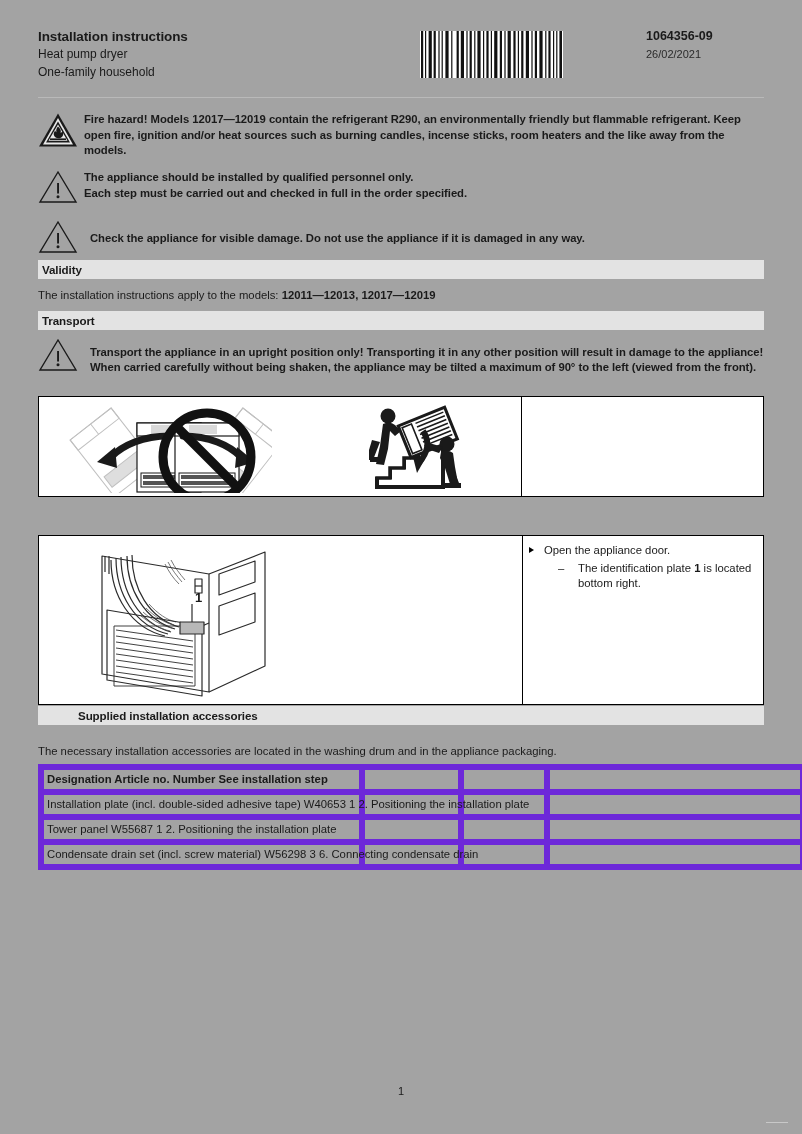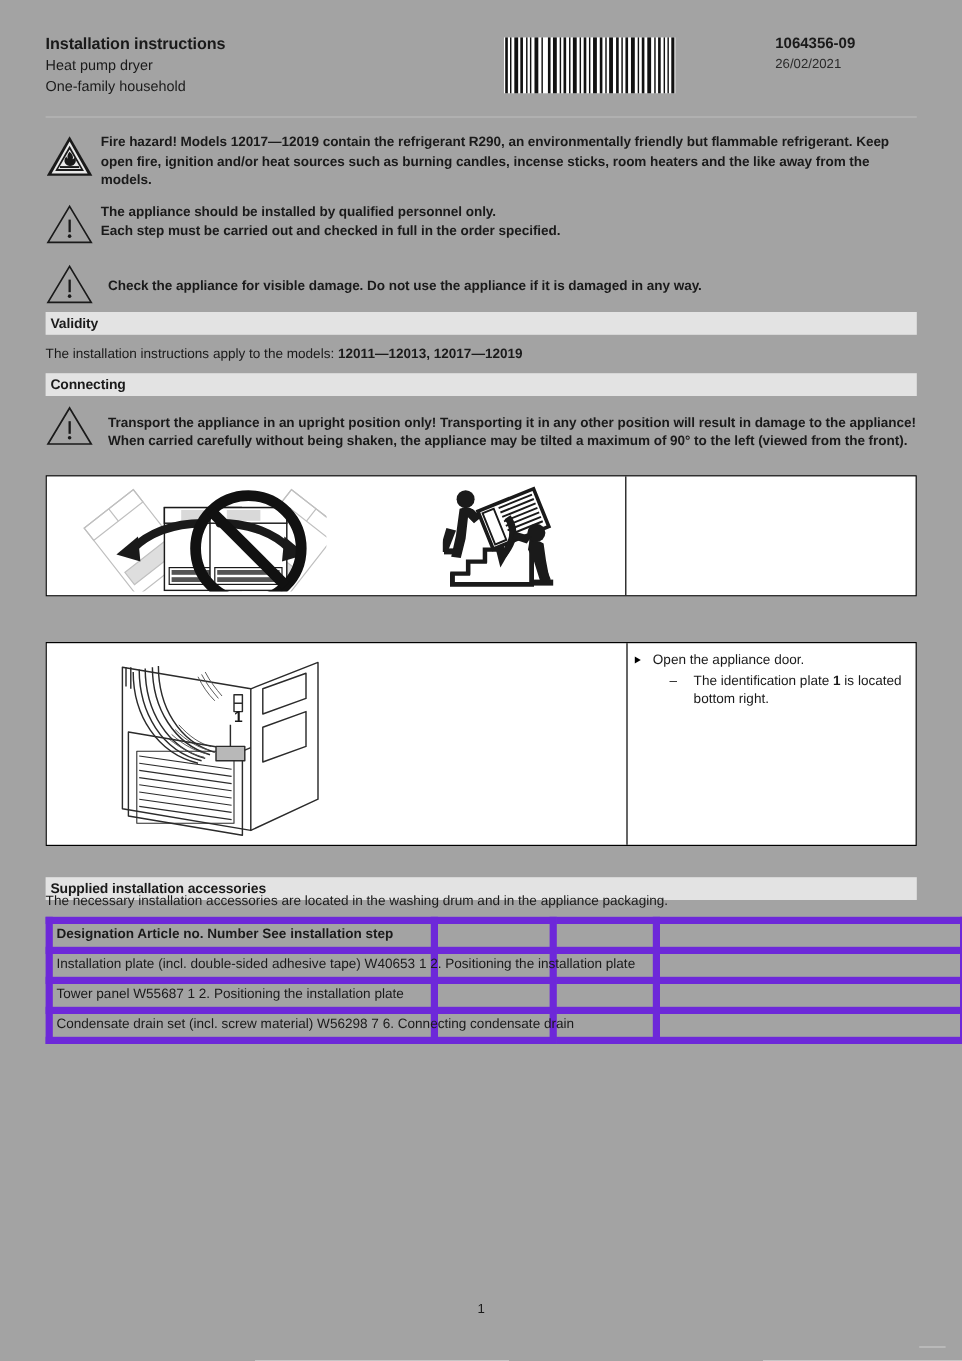--- a/index.html
+++ b/index.html
@@ -298,21 +298,21 @@
   </div>
 
   <div class="sec-bar" style="top:260px;">
     <span>Validity</span>
   </div>
   <div class="body-line" style="top:288px;">
     <span>The installation instructions apply to the models: </span><b>12011—12013, 12017—12019</b>
   </div>
 
   <div class="sec-bar" style="top:311px;">
-    <span>Connecting</span>
+    <span>Transport</span>
   </div>
 
   <div class="warn" style="left:38px; top:338px; width:726px;align-items:flex-end;">
     <div class="warn-icon">
       <svg width="40" height="34" viewBox="0 0 40 34">
         <polygon points="20,2 38,32 2,32" fill="none" stroke="#1a1a1a" stroke-width="1.4"></polygon>
         <rect x="19.1" y="13" width="1.9" height="10.5" fill="#1a1a1a"></rect>
         <circle cx="20" cy="26.8" r="1.5" fill="#1a1a1a"></circle>
       </svg>
     </div>
@@ -471,21 +471,21 @@
         <span class="tri"></span>
         <span>Open the appliance door.</span>
       </div>
       <div class="step-l2">
         <span class="dash">–</span>
         <span>The identification plate </span><b>1</b><span> is located bottom right.</span>
       </div>
     </div>
   </div>
 
-  <div class="sec-bar" style="top:731px;">
+  <div class="sec-bar" style="top:706px;padding-left:36px;">
     <span>Supplied installation accessories</span>
   </div>
   <div class="body-line" style="top:744px;">The necessary installation accessories are located in the washing drum and in the appliance packaging.</div>
 
   <table class="acc-table" style="top:764px;">
     <tbody>
         <tr class="hdr">
       <td class="c1">Designation Article no. Number See installation step</td>
       <td class="c2"></td>
       <td class="c3"></td>
@@ -497,21 +497,21 @@
       <td class="c3"></td>
       <td class="c4"></td>
     </tr>
     <tr>
       <td class="c1">Tower panel W55687 1 2. Positioning the installation plate</td>
       <td class="c2"></td>
       <td class="c3"></td>
       <td class="c4"></td>
     </tr>
     <tr>
-      <td class="c1">Condensate drain set (incl. screw material) W56298 7 6. Connecting condensate drain</td>
+      <td class="c1">Condensate drain set (incl. screw material) W56298 3 6. Connecting condensate drain</td>
       <td class="c2"></td>
       <td class="c3"></td>
       <td class="c4"></td>
     </tr>
   </tbody>
     </table>
 
   <div class="footer">
     <span>1</span>
   </div>

